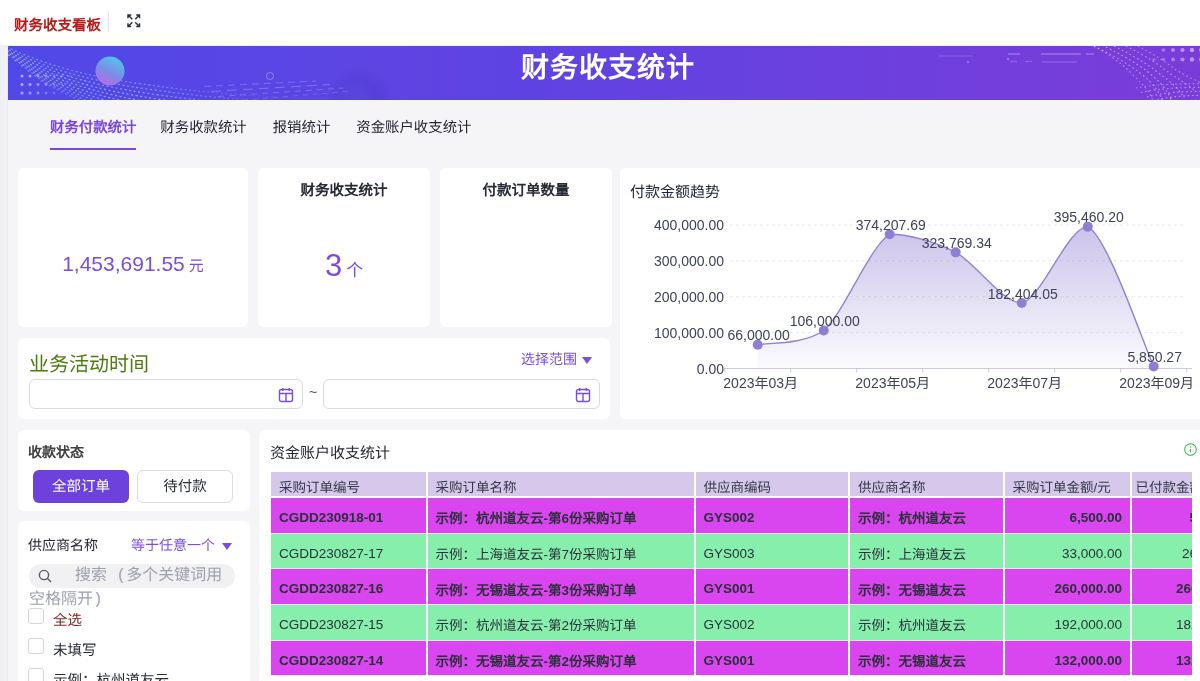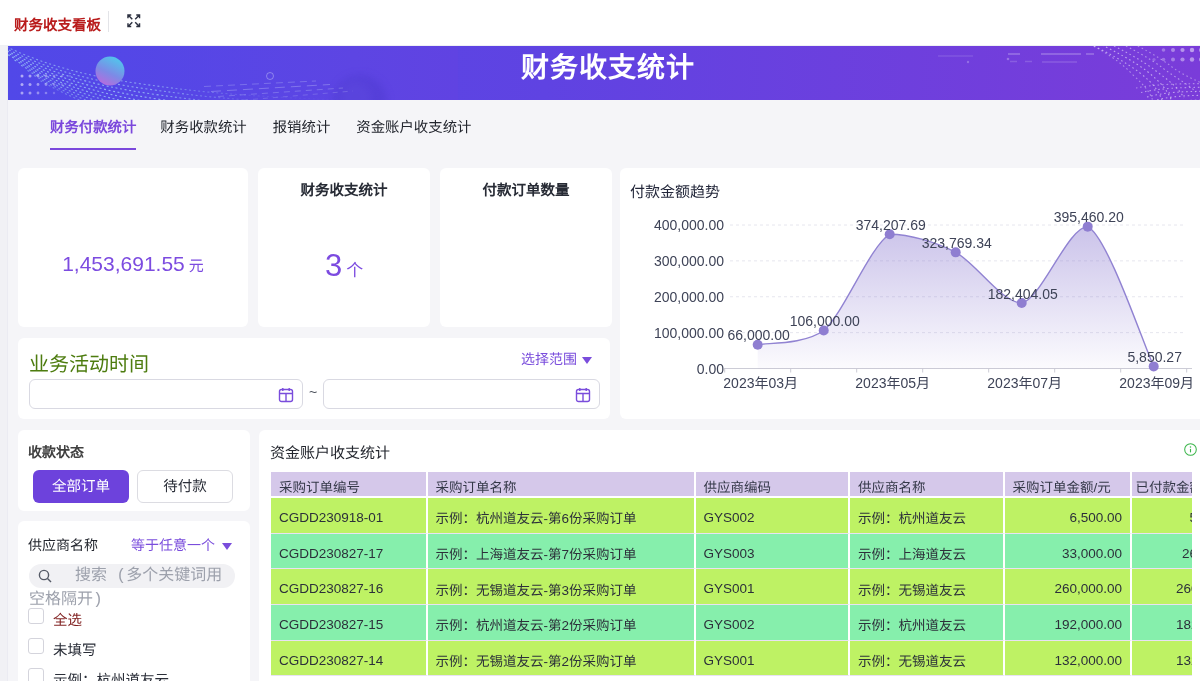--- a/index.html
+++ b/index.html
@@ -68,21 +68,21 @@
 .chklbl { position:absolute; left:35px; font-size:14.5px; color:#2a2e38; }
 
 
 #tablecard .h { position:absolute; left:11px; top:11px; font-size:15px; color:#23262e; }
 #tablecard .info { position:absolute; left:925px; top:13px; }
 table { border-collapse:separate; border-spacing:0; table-layout:fixed; width:985px; }
 th, td { font-weight:normal; font-size:13.5px; padding:4px 8px 0 8px; height:33px; text-align:left; white-space:nowrap; overflow:hidden; }
 th { background:#d5c8ea; color:#343848; height:16px; border-right:2px solid #fff; border-bottom:2px solid #fff;}
 td { border-right:2px solid #fff; border-bottom:1px solid #e8e2f3; height:35.7px; color:#2c303a; }
 td:last-child, th:last-child { padding-left:3.5px; padding-right:12px; }
-tr.odd td { background:#bef264; }
+tr.odd td { background:#d946ef;font-weight:bold; }
 tr.even td { background:#86efac; }
 td.r, th.r { text-align:right;padding-left:44px; }
 </style>
 </head>
 <body>
 <div class="abs" style="left:0;top:46px;width:8px;height:635px;background:#f1f1f5;border-right:1px solid #ebebf2;"></div>
 <div id="topbar" class="abs">
   <div class="title">财务收支看板</div>
   <div class="sep"></div>
   <svg width="13.5" height="13.5" viewBox="0 0 14 14" fill="none" stroke="#2c3140" stroke-width="1.5">

